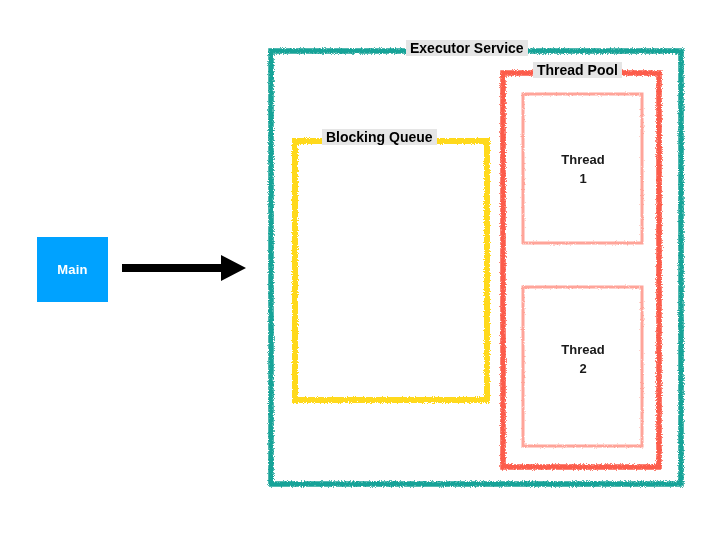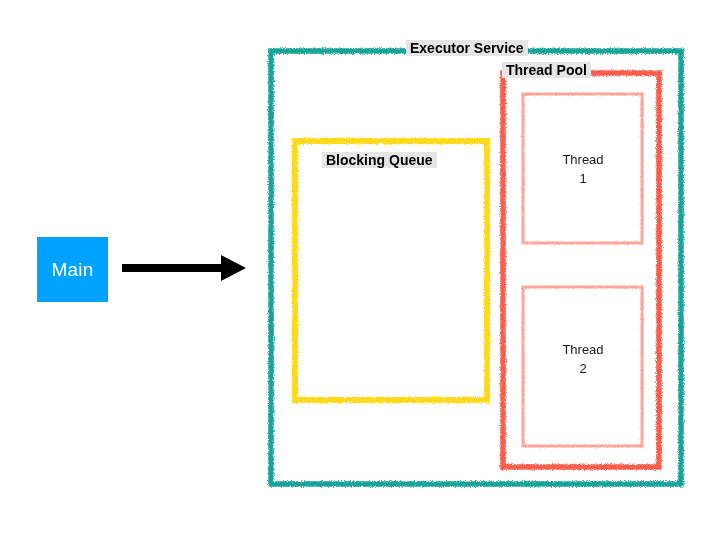--- a/index.html
+++ b/index.html
@@ -23,22 +23,22 @@
     left: 37px;
     top: 237px;
     width: 71px;
     height: 65px;
     display: flex;
     align-items: center;
     justify-content: center;
   }
   .main-label {
     color: #ffffff;
-    font-size: 19px;
-    font-weight: normal;
+    font-size: 13px;
+    font-weight: bold;
     letter-spacing: 0.2px;
   }
 
   
   .arrow-wrap {
     position: absolute;
     left: 120px;
     top: 250px;
     width: 130px;
     height: 36px;
@@ -58,29 +58,29 @@
     position: absolute;
     color: #000000;
     font-weight: bold;
     font-size: 14px;
     white-space: nowrap;
     background: #e5e5e5;
     padding: 0 4px;
     line-height: 16px;
   }
   .caption-exec   { left: 406px; top: 40px; }
-  .caption-pool   { left: 502px; top: 62px; }
-  .caption-queue  { left: 322px; top: 129px; margin-top: 23px; }
+  .caption-pool   { left: 533px; top: 62px; }
+  .caption-queue  { left: 322px; top: 129px; }
 
   
   .thread-label {
     position: absolute;
     color: #1a1a1a;
     font-size: 13px;
-    font-weight: normal;
+    font-weight: bold;
     text-align: center;
     line-height: 19px;
     white-space: pre-line;
   }
   .thread-1-label { left: 521px; top: 150px; width: 124px; }
   .thread-2-label { left: 521px; top: 340px; width: 124px; }
 </style>
 </head>
 <body>
 

